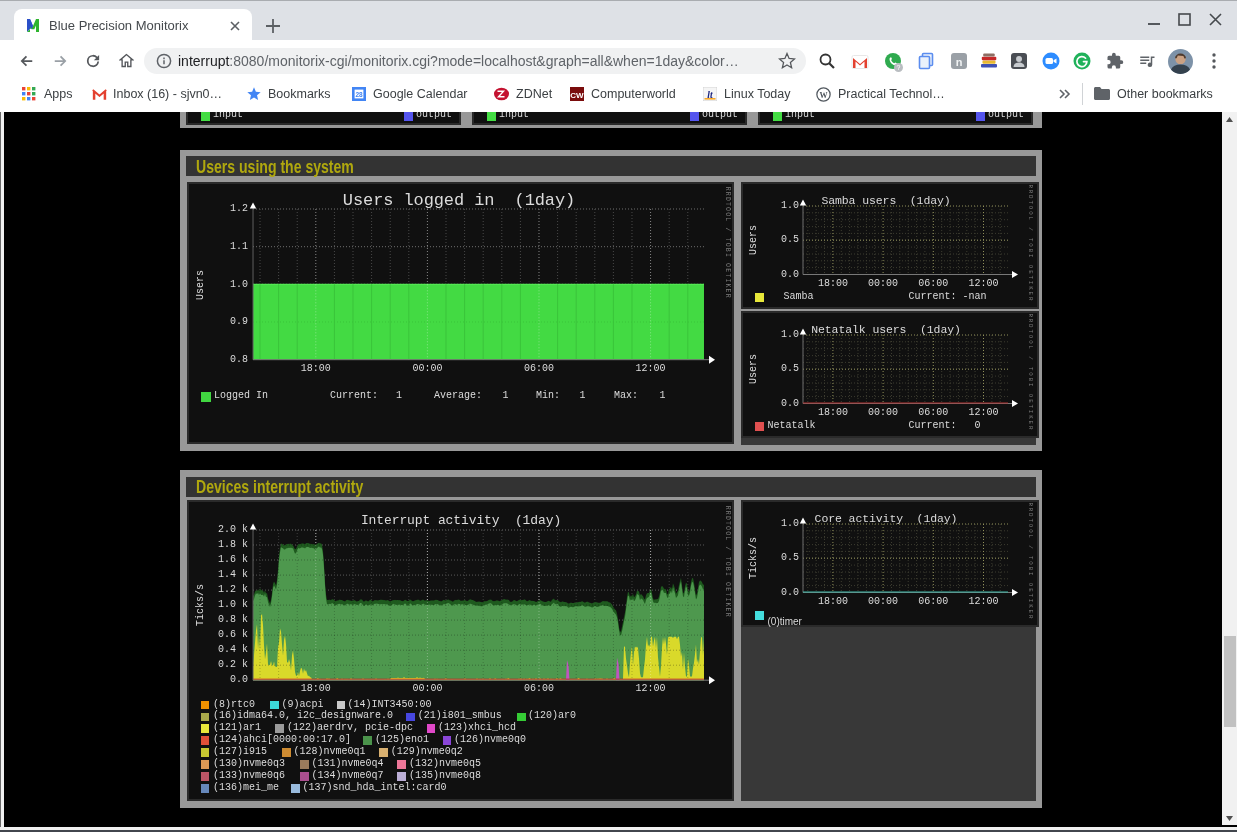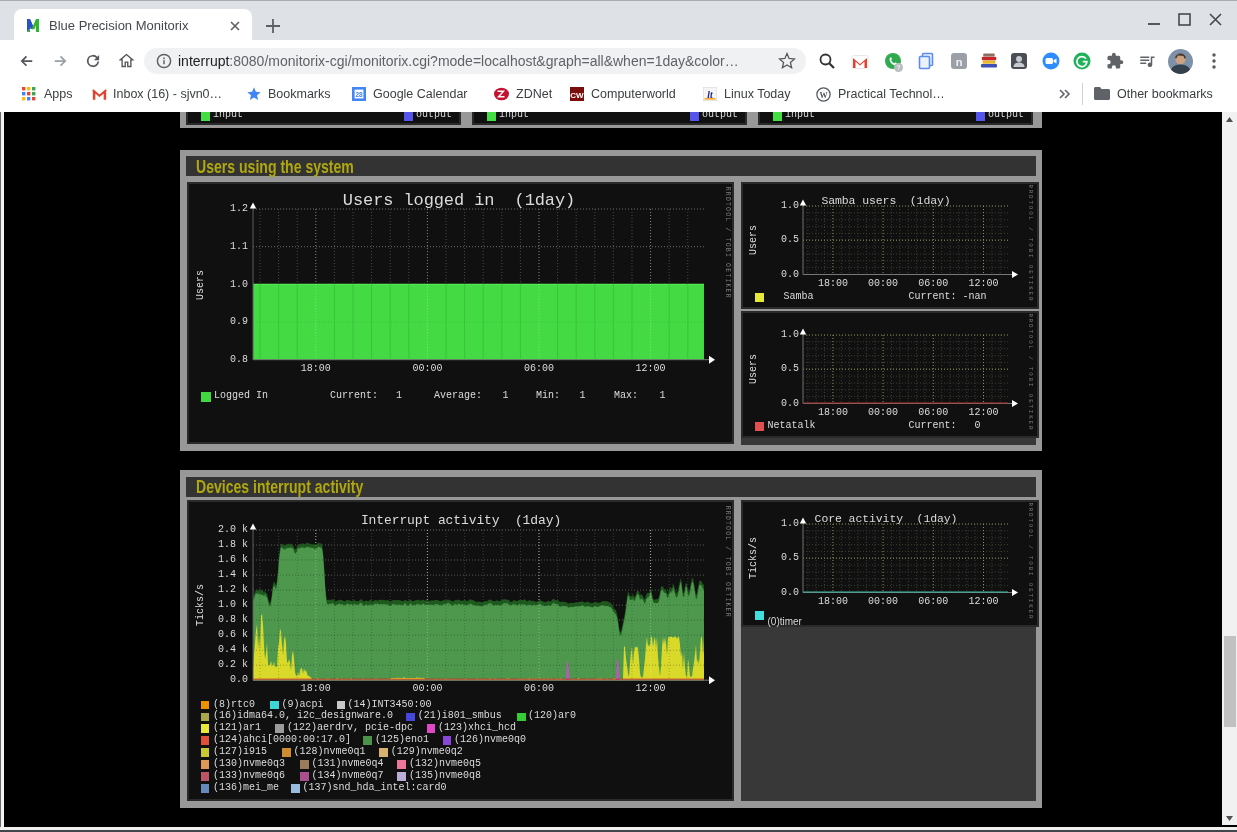--- a/index.html
+++ b/index.html
@@ -312,20 +312,21 @@
 <div style="position:absolute;font-family:'Liberation Mono',monospace;font-size:10px;line-height:10px;color:#dcdcdc;white-space:pre;left:583.1px;width:600px;text-align:center;top:278.5px;">00:00</div>
 <div style="position:absolute;font-family:'Liberation Mono',monospace;font-size:10px;line-height:10px;color:#dcdcdc;white-space:pre;left:633.3px;width:600px;text-align:center;top:278.5px;">06:00</div>
 <div style="position:absolute;font-family:'Liberation Mono',monospace;font-size:10px;line-height:10px;color:#dcdcdc;white-space:pre;left:683.5px;width:600px;text-align:center;top:278.5px;">12:00</div>
 <div style="position:absolute;left:604px;top:233.25px;width:300px;height:14px;text-align:center;font-family:'Liberation Mono',monospace;font-size:10px;line-height:14px;color:#dcdcdc;letter-spacing:0px;transform:rotate(-90deg);white-space:pre;">Users</div>
 <div style="position:absolute;left:754.5px;top:293px;width:9px;height:9px;background:#e8e83a;"></div>
 <div style="position:absolute;font-family:'Liberation Mono',monospace;font-size:10px;line-height:10px;color:#dcdcdc;white-space:pre;left:767.5px;top:292px;margin-left:16px;">Samba</div>
 <div style="position:absolute;font-family:'Liberation Mono',monospace;font-size:10px;line-height:10px;color:#dcdcdc;white-space:pre;left:908.5px;top:292px;">Current: -nan</div>
 <div style="position:absolute;left:970.5px;top:239.2px;width:118px;height:8.8px;text-align:left;font-family:'Liberation Mono',monospace;font-size:5.8px;line-height:8.8px;color:#7d7d7d;transform:rotate(90deg);white-space:pre;letter-spacing:1.88px;">RRDTOOL / TOBI OETIKER</div>
 <div style="position:absolute;left:741px;top:436px;width:294.5px;height:9px;background:#383838;"></div>
 <div style="position:absolute;left:741px;top:311px;width:298px;height:127px;background:#101010;border:2.5px solid #2a2a2a;"></div>
+<div style="position:absolute;font-family:'Liberation Mono',monospace;font-size:11.5px;line-height:11.5px;color:#dcdcdc;white-space:pre;letter-spacing:-0.1px;left:586px;width:600px;text-align:center;top:324px;">Netatalk users  (1day)</div>
 <svg class="abs" style="left:795px;top:327px" width="223px" height="86.5px" viewBox="-8 -8 223 86.5">
         <line x1="0" y1="6.8" x2="205" y2="6.8" stroke="#3c3c30" stroke-width="1" stroke-dasharray="1 2"></line>
         <line x1="0" y1="13.7" x2="205" y2="13.7" stroke="#3c3c30" stroke-width="1" stroke-dasharray="1 2"></line>
         <line x1="0" y1="20.6" x2="205" y2="20.6" stroke="#3c3c30" stroke-width="1" stroke-dasharray="1 2"></line>
         <line x1="0" y1="27.4" x2="205" y2="27.4" stroke="#3c3c30" stroke-width="1" stroke-dasharray="1 2"></line>
         <line x1="0" y1="34.2" x2="205" y2="34.2" stroke="#3c3c30" stroke-width="1" stroke-dasharray="1 2"></line>
         <line x1="0" y1="41.1" x2="205" y2="41.1" stroke="#3c3c30" stroke-width="1" stroke-dasharray="1 2"></line>
         <line x1="0" y1="48.0" x2="205" y2="48.0" stroke="#3c3c30" stroke-width="1" stroke-dasharray="1 2"></line>
         <line x1="0" y1="54.8" x2="205" y2="54.8" stroke="#3c3c30" stroke-width="1" stroke-dasharray="1 2"></line>
         <line x1="0" y1="61.6" x2="205" y2="61.6" stroke="#3c3c30" stroke-width="1" stroke-dasharray="1 2"></line>

